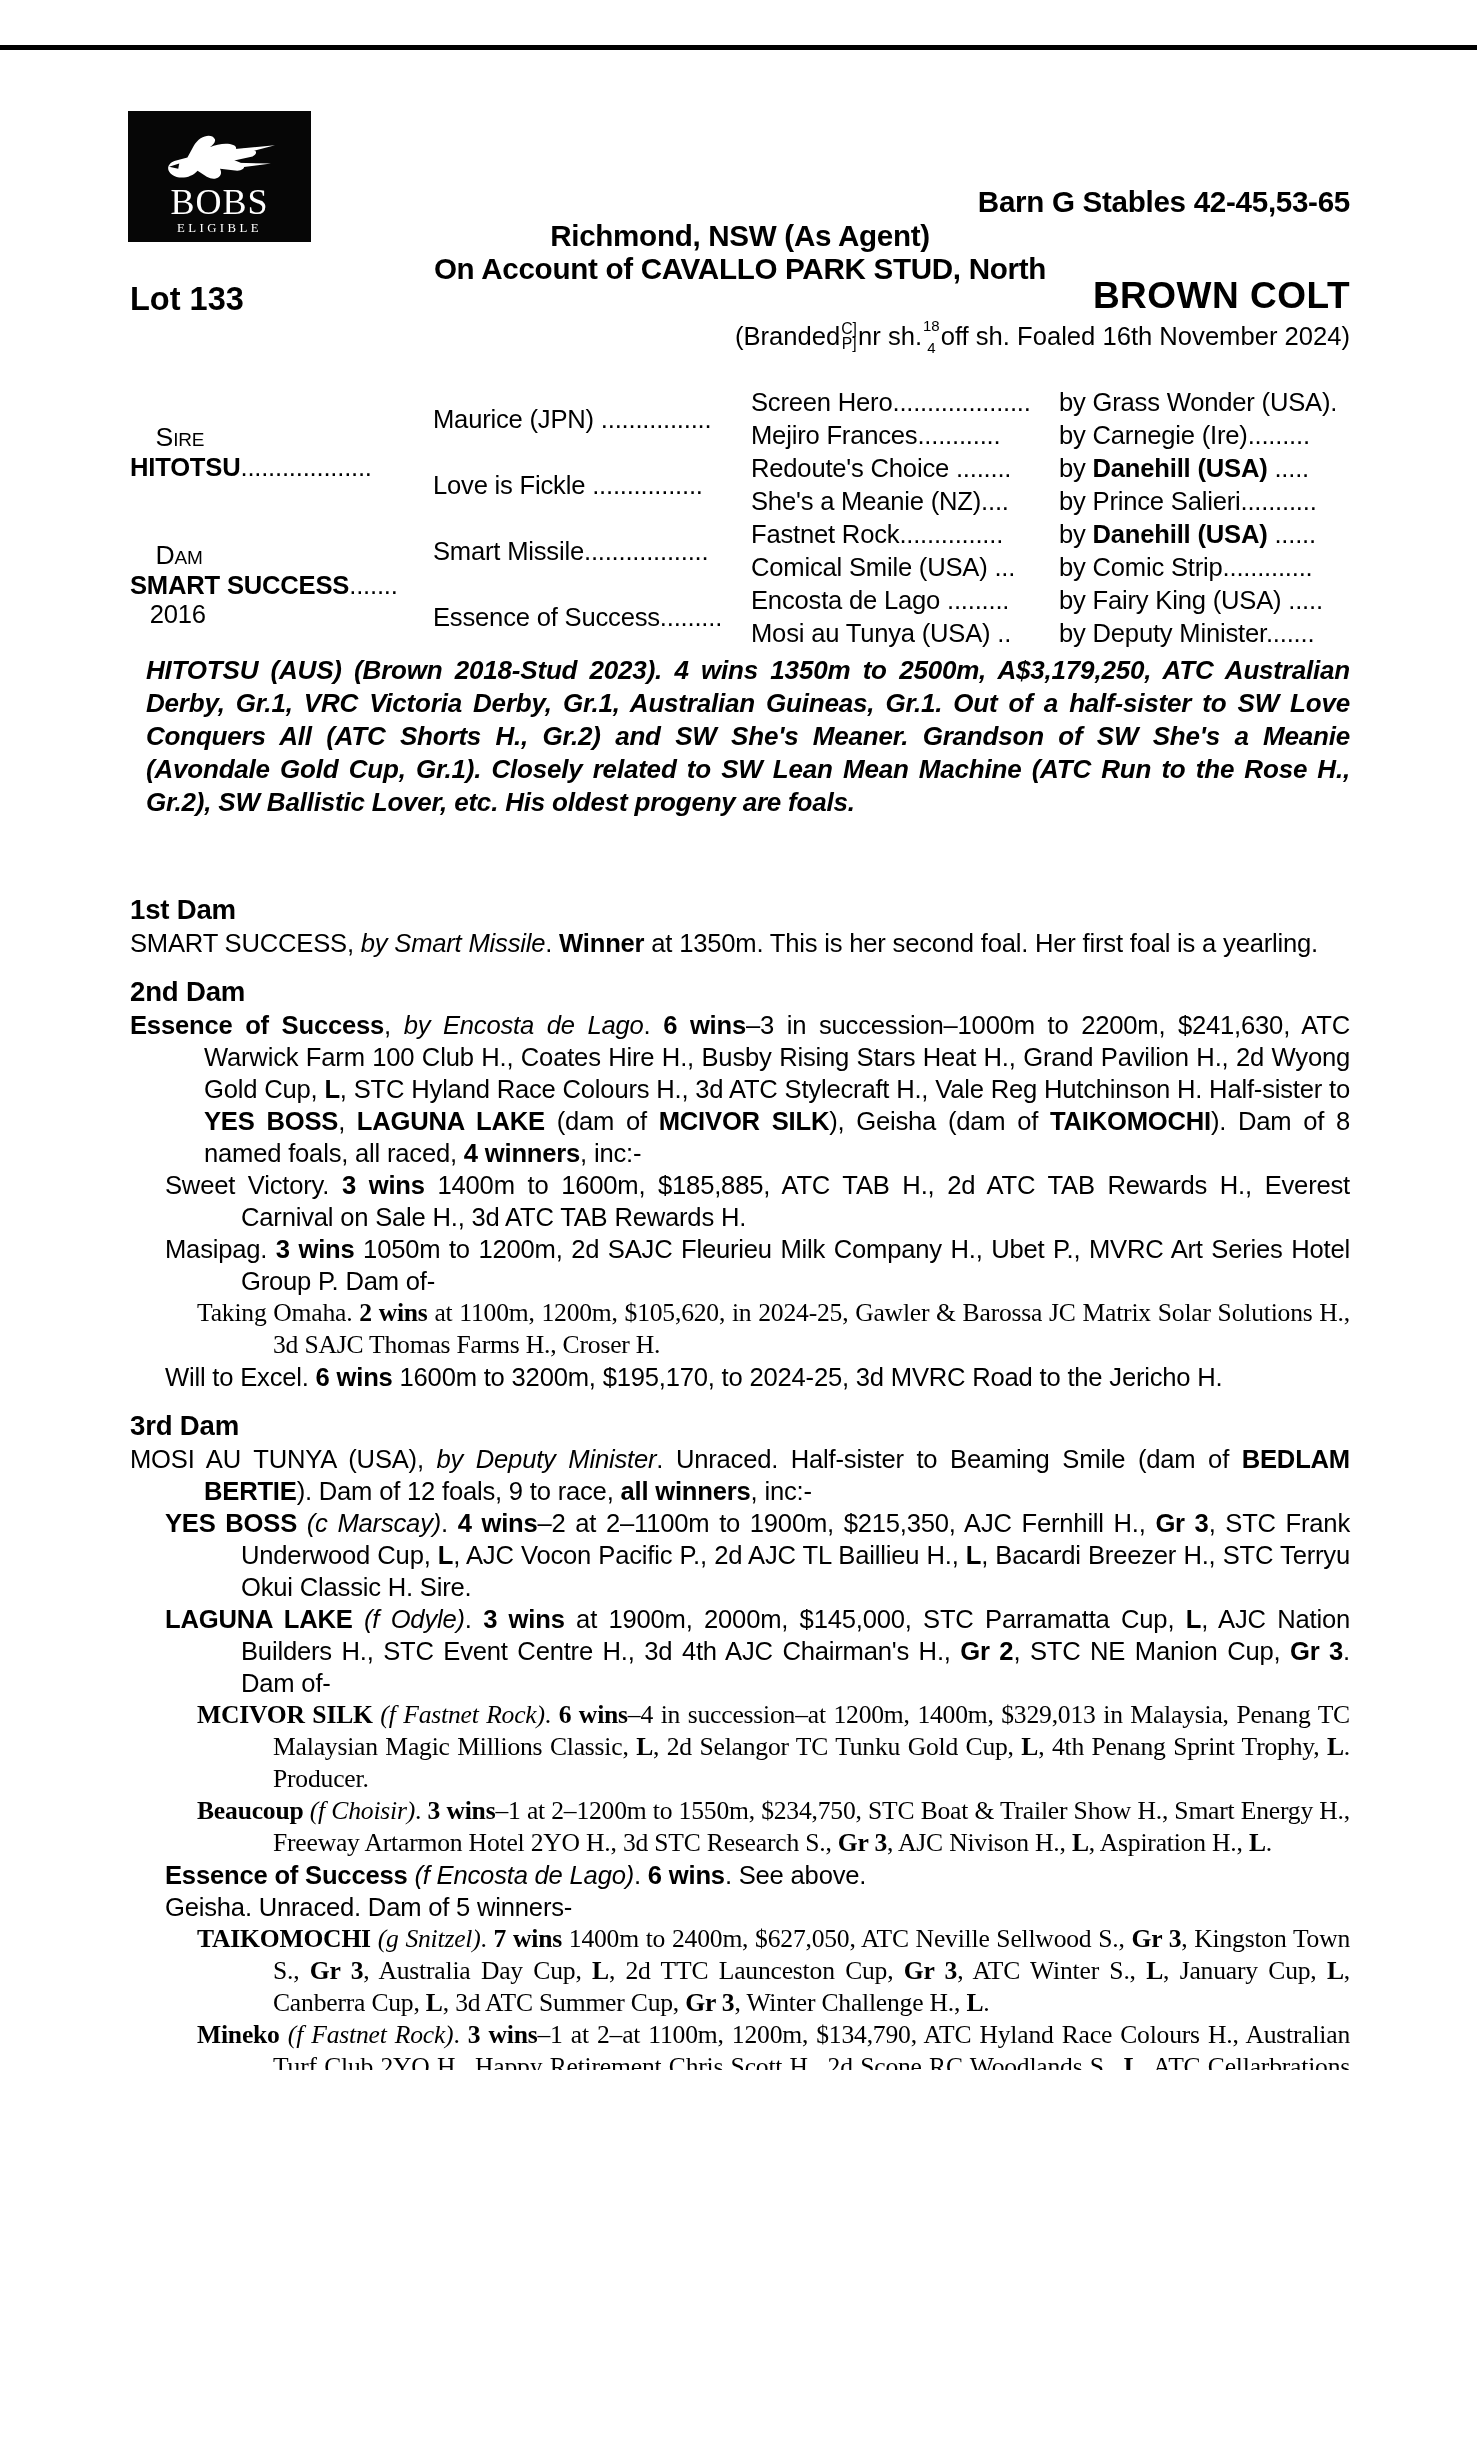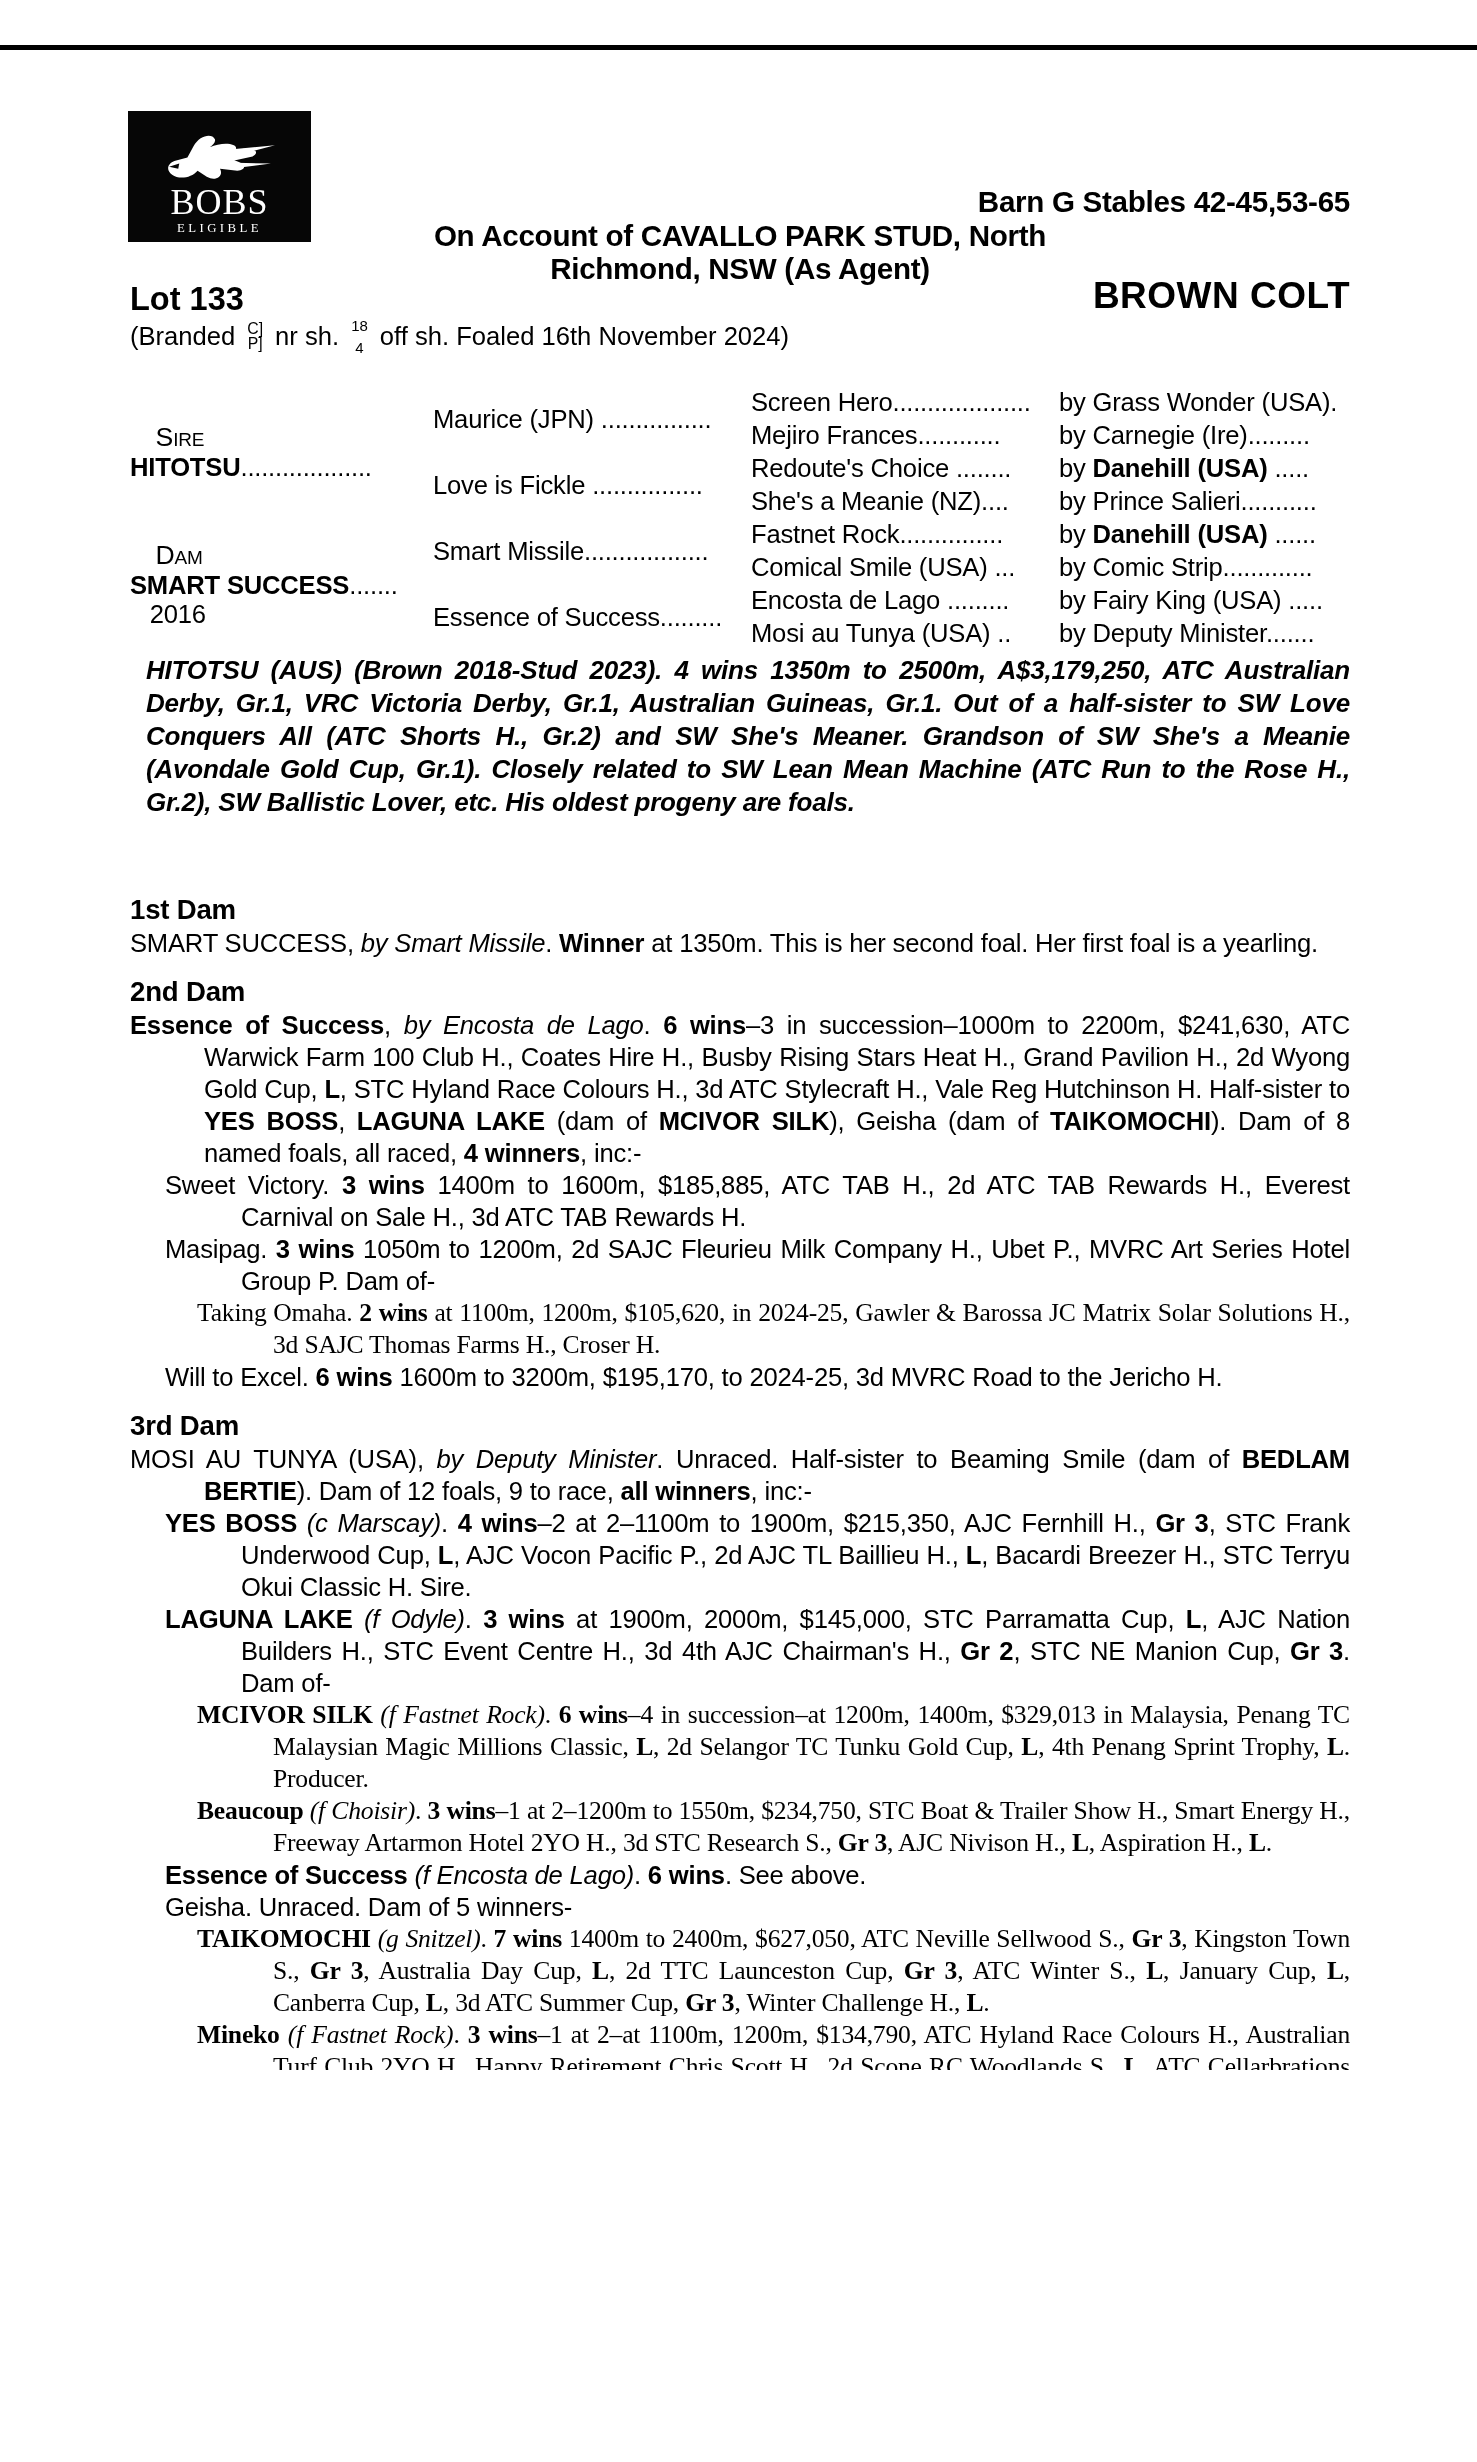--- a/index.html
+++ b/index.html
@@ -19,21 +19,21 @@
 
   
   .barn{position:absolute;left:130px;top:185px;width:1220px;text-align:right;
         font-weight:bold;font-size:29.6px;letter-spacing:-0.3px;}
   .consignor{position:absolute;left:130px;top:219px;width:1220px;text-align:center;
         font-weight:bold;font-size:29.6px;line-height:33px;letter-spacing:-0.3px;}
   .lot{position:absolute;left:130px;top:281px;font-weight:bold;font-size:32.5px;}
   .title{position:absolute;left:130px;top:275px;width:1220px;text-align:right;
         font-weight:bold;font-size:37px;letter-spacing:0.5px;}
   .branded{position:absolute;left:130px;top:315px;width:1220px;display:flex;
-        justify-content:flex-start;align-items:center;gap:12px;font-size:25.6px;}
+        justify-content:flex-end;align-items:center;gap:1px;font-size:25.6px;}
   .stack{display:inline-flex;flex-direction:column;align-items:center;justify-content:center;text-align:center;}
   .brand-stack{font-size:15.8px;line-height:14.8px;}
   .foal-stack{font-size:15px;line-height:21.7px;}
 
   
   .pedigree{position:absolute;left:130px;top:386px;width:1220px;display:grid;
         grid-template-columns:303px 318px 308px 290px;grid-auto-rows:33px;
         font-size:25.6px;letter-spacing:-0.2px;}
   .pedigree .cell{overflow:hidden;white-space:nowrap;align-self:center;}
   .gen1{display:flex;flex-direction:column;justify-content:center;overflow:hidden;white-space:nowrap;}
@@ -75,22 +75,22 @@
       <path d="M66 30 L110 31 L70 36 Z" fill="#ffffff"></path>
       <path d="M20 31 L10 34 L19 36 Z" fill="#060606"></path>
     </svg>
     <div class="logo-title">BOBS</div>
     <div class="logo-sub">ELIGIBLE</div>
   </div>
 
   <div class="barn">Barn G Stables 42-45,53-65</div>
 
   <div class="consignor">
+    <div>Richmond, NSW (As Agent)</div>
     <div>On Account of CAVALLO PARK STUD, North</div>
-    <div>Richmond, NSW (As Agent)</div>
   </div>
 
   <div class="lot">Lot 133</div>
   <div class="title">BROWN COLT</div>
 
   <div class="branded">
     <span>(Branded</span>
     <span class="stack brand-stack">
       <span>C]</span>
       <span>P]</span>

